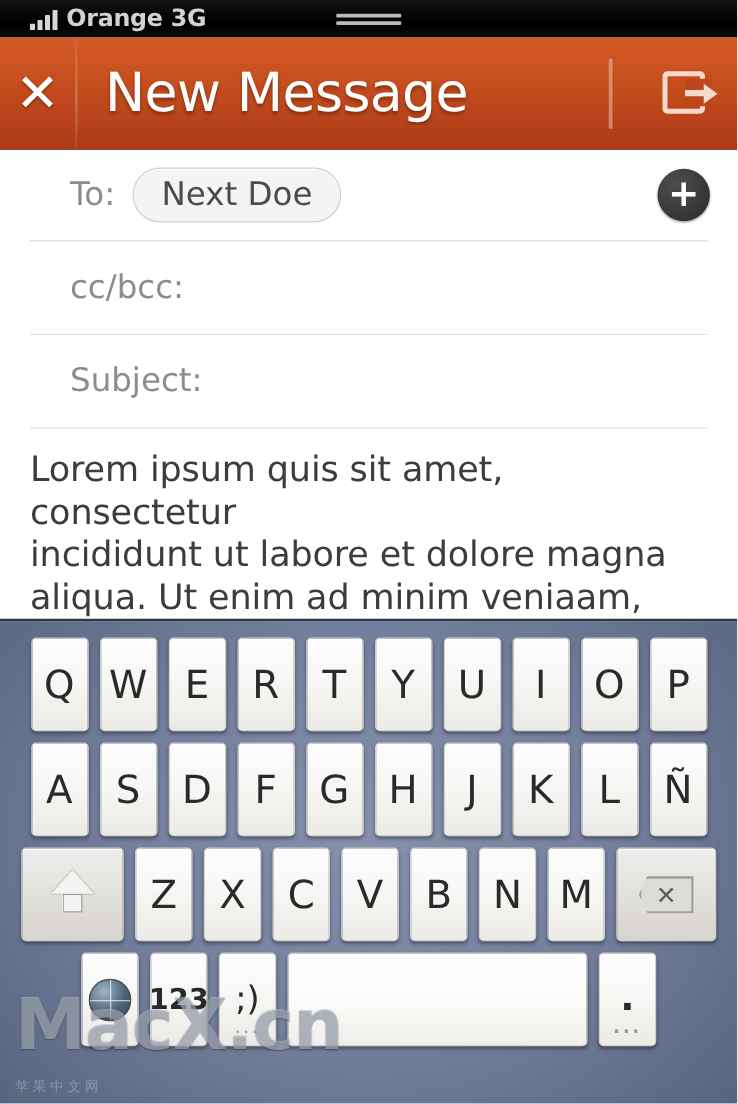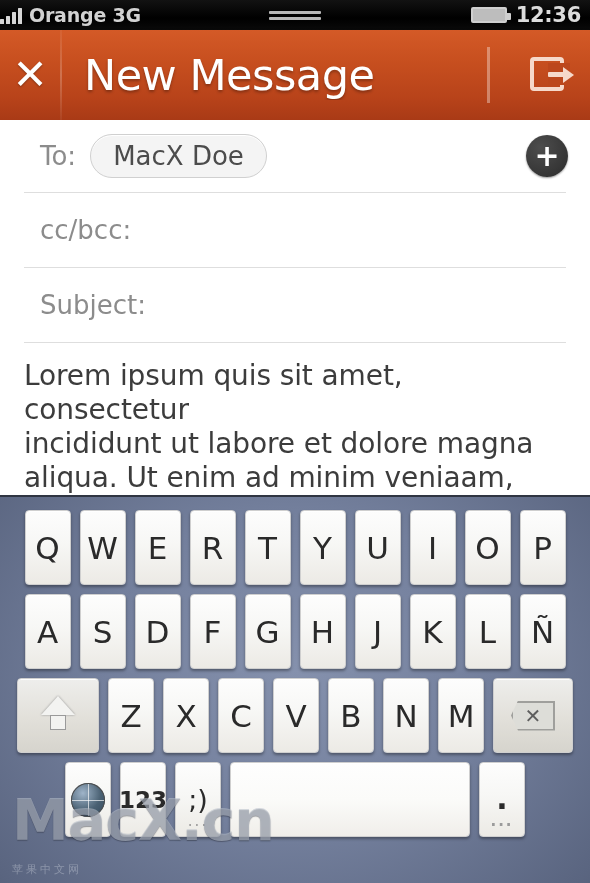--- a/index.html
+++ b/index.html
@@ -11,21 +11,21 @@
     position:relative;
   }
   #screen { position:relative; width:590px; height:883px; overflow:hidden; background:#fff; }
 
   
   .statusbar{
     position:absolute; top:0; left:0; width:590px; height:30px;
     background:linear-gradient(180deg,#121212 0%,#000 60%,#0a0a0a 100%);
     display:flex; align-items:center; color:#cfcfcf;
   }
-  .sb-left{ display:flex; align-items:center; gap:7px; padding-left:0; }
+  .sb-left{ display:flex; align-items:center; gap:7px; padding-left:24px; }
   .signal{ display:flex; align-items:flex-end; gap:2px; height:17px; }
   .signal i{ display:block; width:4px; background:#d6d6d6; border-radius:.5px; }
   .signal i:nth-child(1){height:5px;} .signal i:nth-child(2){height:8px;}
   .signal i:nth-child(3){height:12px;} .signal i:nth-child(4){height:16px;}
   .carrier{ font-size:19px; font-weight:bold; letter-spacing:-.2px; color:#d2d2d2; }
   .sb-center{ position:absolute; left:50%; transform:translateX(-50%);
               display:flex; flex-direction:column; gap:3px; }
   .sb-center span{ display:block; width:52px; height:3px; background:#b9b9b9; border-radius:1px;}
   .sb-right{ position:absolute; right:9px; display:flex; align-items:center; gap:9px; }
   .battery{ position:relative; width:36px; height:16px; border:2px solid #cfcfcf; border-radius:2px;
@@ -57,21 +57,21 @@
   .send-ico{ position:relative; width:44px; height:40px; }
   .send-ico .bx{ position:absolute; left:0; top:2px; width:34px; height:34px;
      border:4px solid #f6d9ca; border-radius:4px; }
   .send-ico .mask{ position:absolute; left:18px; top:8px; width:22px; height:22px; background:#bc471c;}
   .send-ico .stem{ position:absolute; left:18px; top:17px; width:20px; height:5px; background:#f6d9ca; border-radius:1px;}
   .send-ico .head{ position:absolute; left:33px; top:11.5px; width:0;height:0;
      border-top:8px solid transparent; border-bottom:8px solid transparent; border-left:11px solid #f6d9ca;}
 
   
   .compose{ position:absolute; top:120px; left:0; width:590px; bottom:0; background:#fff; }
-  .row{ position:relative; padding:0 40px; }
+  .row{ position:relative; padding:0 40px;margin-left:16px; }
   .rowline{ height:1px; background:#dedede; margin:0 24px; }
   .row-to{ height:72px; display:flex; align-items:center; }
   .lbl{ font-size:26px; color:#8c8c8c; font-weight:400; }
   .chip{
     margin-left:14px; padding:6px 22px; border:1px solid #d0d0d0; border-radius:22px;
     background:#f4f4f4; font-size:26px; color:#4c4c4c;
     box-shadow:inset 0 1px 0 #fff;
   }
   .add-btn{
     position:absolute; right:22px; top:50%; transform:translateY(-50%);
@@ -159,24 +159,20 @@
           <i></i>
           <i></i>
           <i></i>
       </span>
       <span class="carrier">Orange 3G</span>
     </div>
     <div class="sb-center">
       <span></span>
         <span></span>
     </div>
-    <div class="sb-right">
-      <span class="battery"></span>
-      <span class="clock">12:36</span>
-    </div>
   </div>
 
   <div class="header">
     <div class="hdr-close">✕</div>
     <div class="hdr-divider-l"></div>
     <div class="hdr-title">New Message</div>
     <div class="hdr-divider-r"></div>
     <div class="hdr-send">
       <span class="send-ico">
         <span class="bx"></span>
@@ -184,21 +180,21 @@
           <span class="stem"></span>
           <span class="head"></span>
       </span>
     </div>
   </div>
 
   <div class="compose">
 
     <div class="row row-to">
       <span class="lbl">To:</span>
-      <span class="chip">MacX Doe</span>
+      <span class="chip">Next Doe</span>
       <span class="add-btn">+</span>
     </div>
     <div class="rowline"></div>
 
     <div class="row row-cc">
       <span class="lbl">cc/bcc:</span>
     </div>
     <div class="rowline"></div>
 
     <div class="row row-subject">

